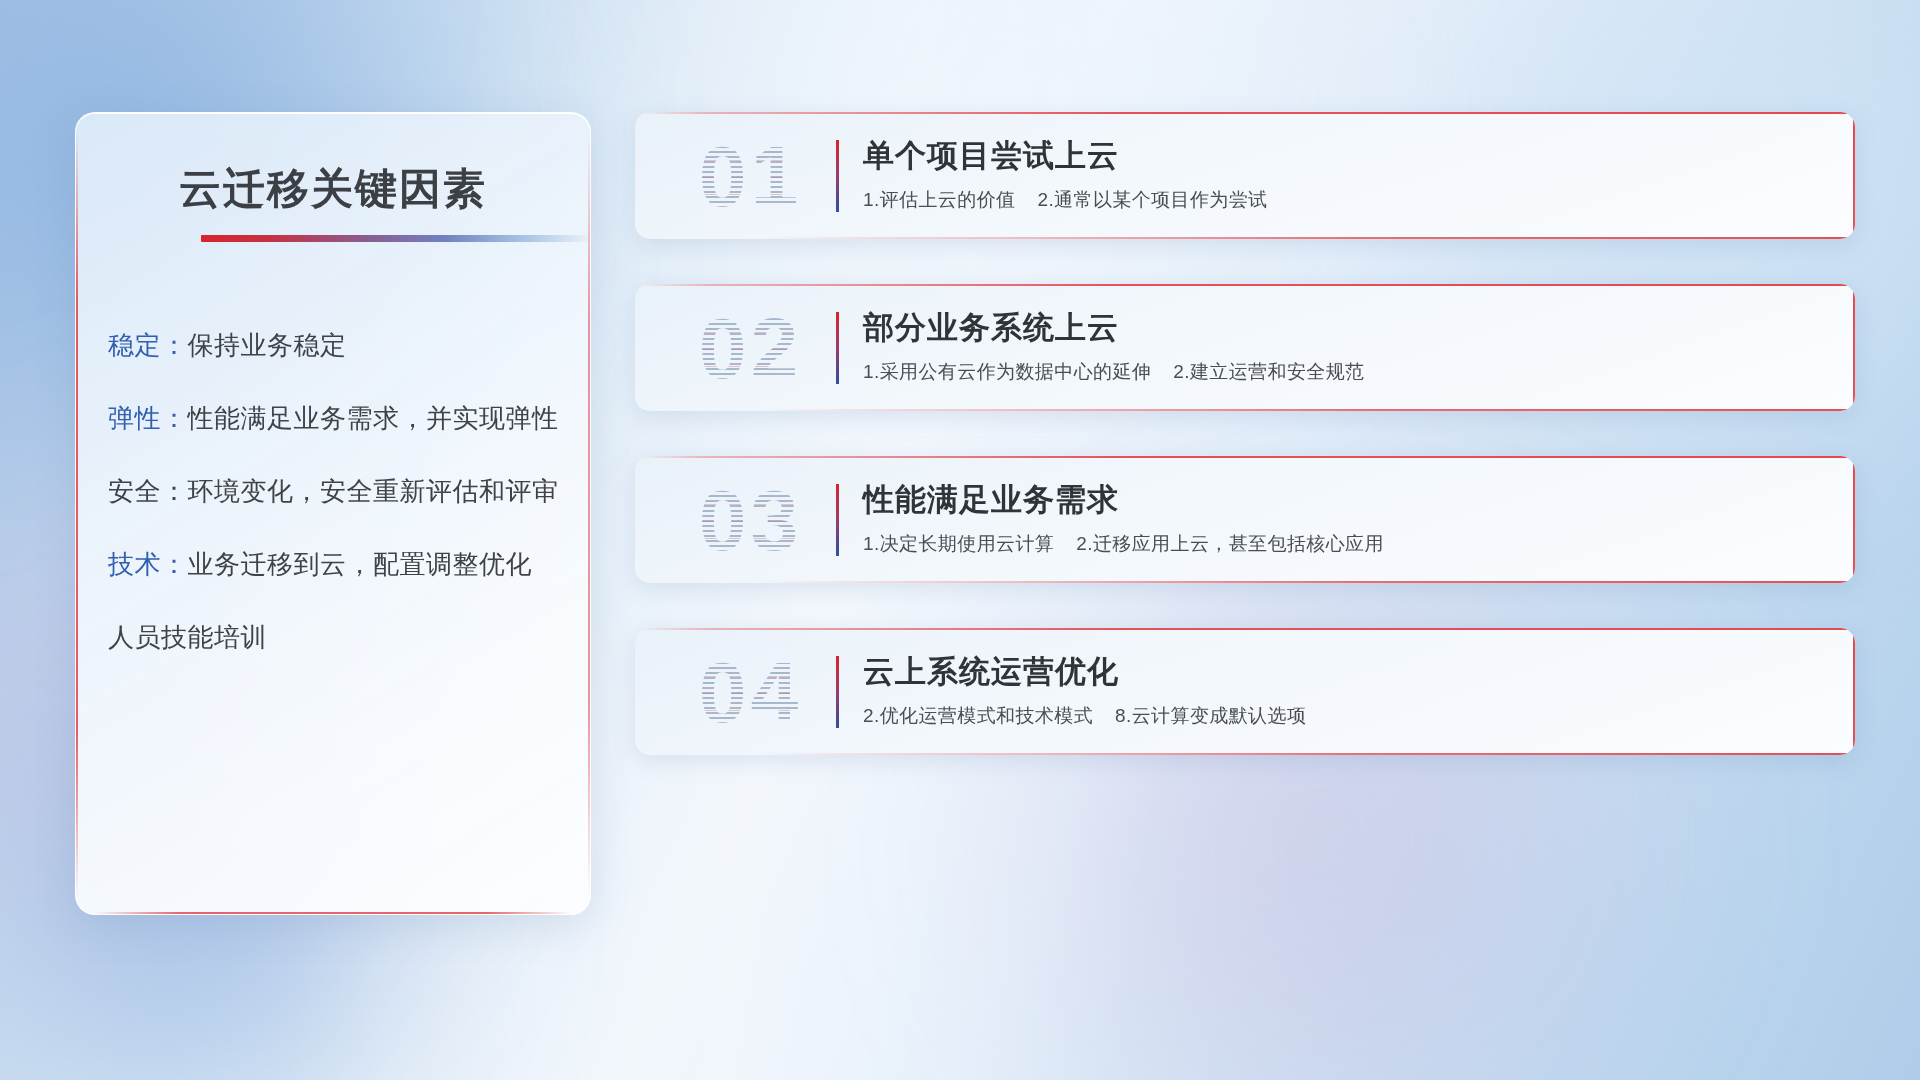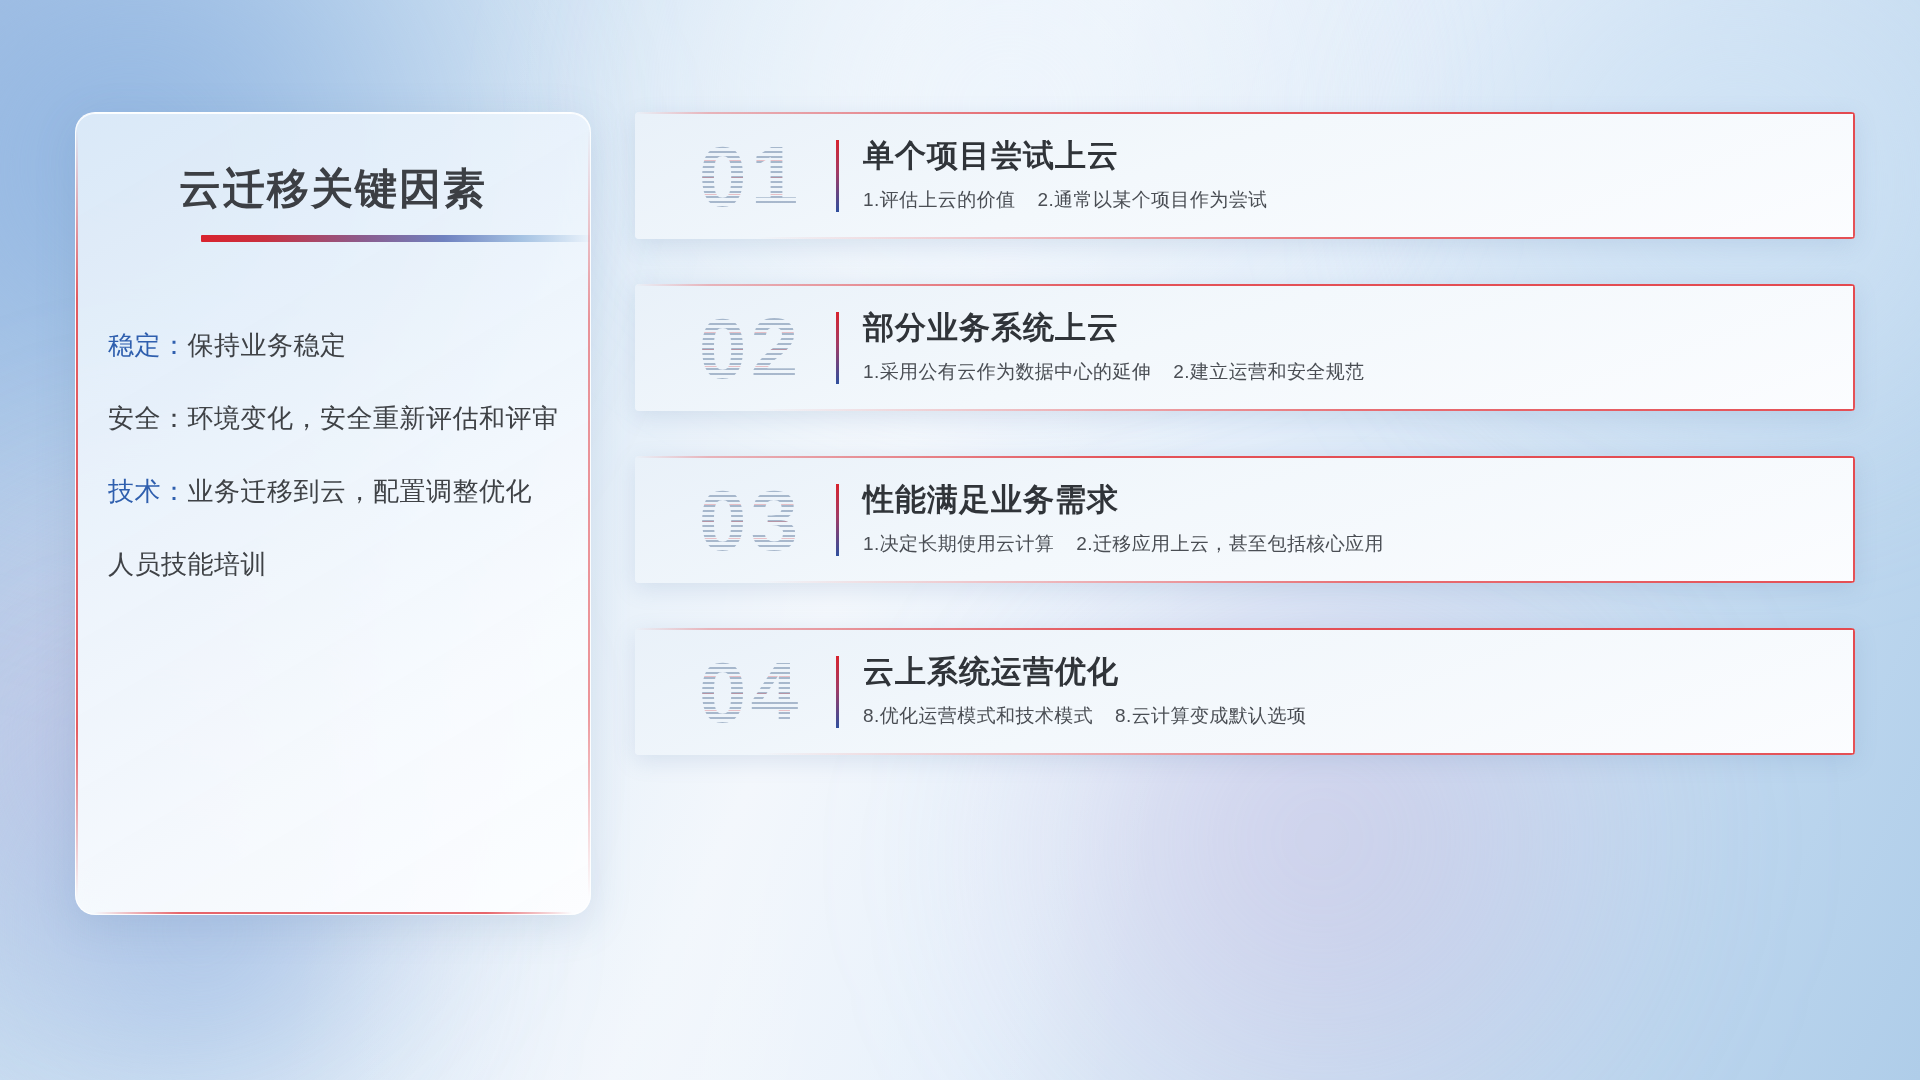--- a/index.html
+++ b/index.html
@@ -90,21 +90,21 @@
     font-size:26px; line-height:73px; color:#3f4246; white-space:nowrap;
     letter-spacing:.5px;
   }
   .factor-key { color:#2f5fae; }
   .factor-key.plain { color:#3f4246; }
 
   
   #cards { position:absolute; left:635px; top:112px; width:1220px; }
   .card {
     position:relative; height:127px; margin-bottom:45px;
-    border-radius:4px;
+    border-radius:15px;
     background:linear-gradient(160deg, rgba(233,241,249,.96) 0%, rgba(243,248,252,.97) 42%, rgba(252,253,255,.99) 100%);
     box-shadow:0 6px 22px rgba(95,130,175,.17);
     overflow:hidden;
   }
   .card-edge-top{
     position:absolute; left:0; right:0; top:0; height:2px;
     background:linear-gradient(90deg, rgba(226,64,70,0) 0%, rgba(226,64,70,.35) 6%, rgba(226,64,70,.9) 40%, rgba(226,64,70,.95) 100%);
   }
   .card-edge-right{
     position:absolute; right:0; top:0; bottom:0; width:2px;
@@ -173,20 +173,21 @@
   <div class="bg-sheen"></div>
 </div>
 
 <div id="stage">
 
   <section id="left-panel">
     <h1 id="panel-title">云迁移关键因素</h1>
     <div id="title-underline"></div>
     <div id="factor-list">
         <div class="factor-row"><span class="factor-key">稳定：</span><span class="factor-value">保持业务稳定</span></div>
+        <div class="factor-row"><span class="factor-key">弹性：</span><span class="factor-value">性能满足业务需求，并实现弹性</span></div>
         <div class="factor-row"><span class="factor-key plain">安全：</span><span class="factor-value">环境变化，安全重新评估和评审</span></div>
         <div class="factor-row"><span class="factor-key">技术：</span><span class="factor-value">业务迁移到云，配置调整优化</span></div>
         <div class="factor-row"><span class="factor-key plain"></span><span class="factor-value">人员技能培训</span></div>
       </div>
     <div class="panel-bottom-edge"></div>
   </section>
 
   <section id="cards">
       <article class="card">
         <div class="card-edge-top"></div>
@@ -226,18 +227,18 @@
       </article>
       <article class="card">
         <div class="card-edge-top"></div>
         <div class="card-edge-right"></div>
         <div class="card-edge-bottom"></div>
         <div class="card-num">04</div>
         <div class="card-num-tint">04</div>
         <div class="card-bar"></div>
         <div class="card-text">
           <div class="card-title">云上系统运营优化</div>
-          <div class="card-desc"><span>8.优化运营模式和技术模式</span><span class="desc-gap"></span><span>8.云计算变成默认选项</span></div>
+          <div class="card-desc"><span>2.优化运营模式和技术模式</span><span class="desc-gap"></span><span>8.云计算变成默认选项</span></div>
         </div>
       </article>
     </section>
 
 </div>
 
 </body></html>

